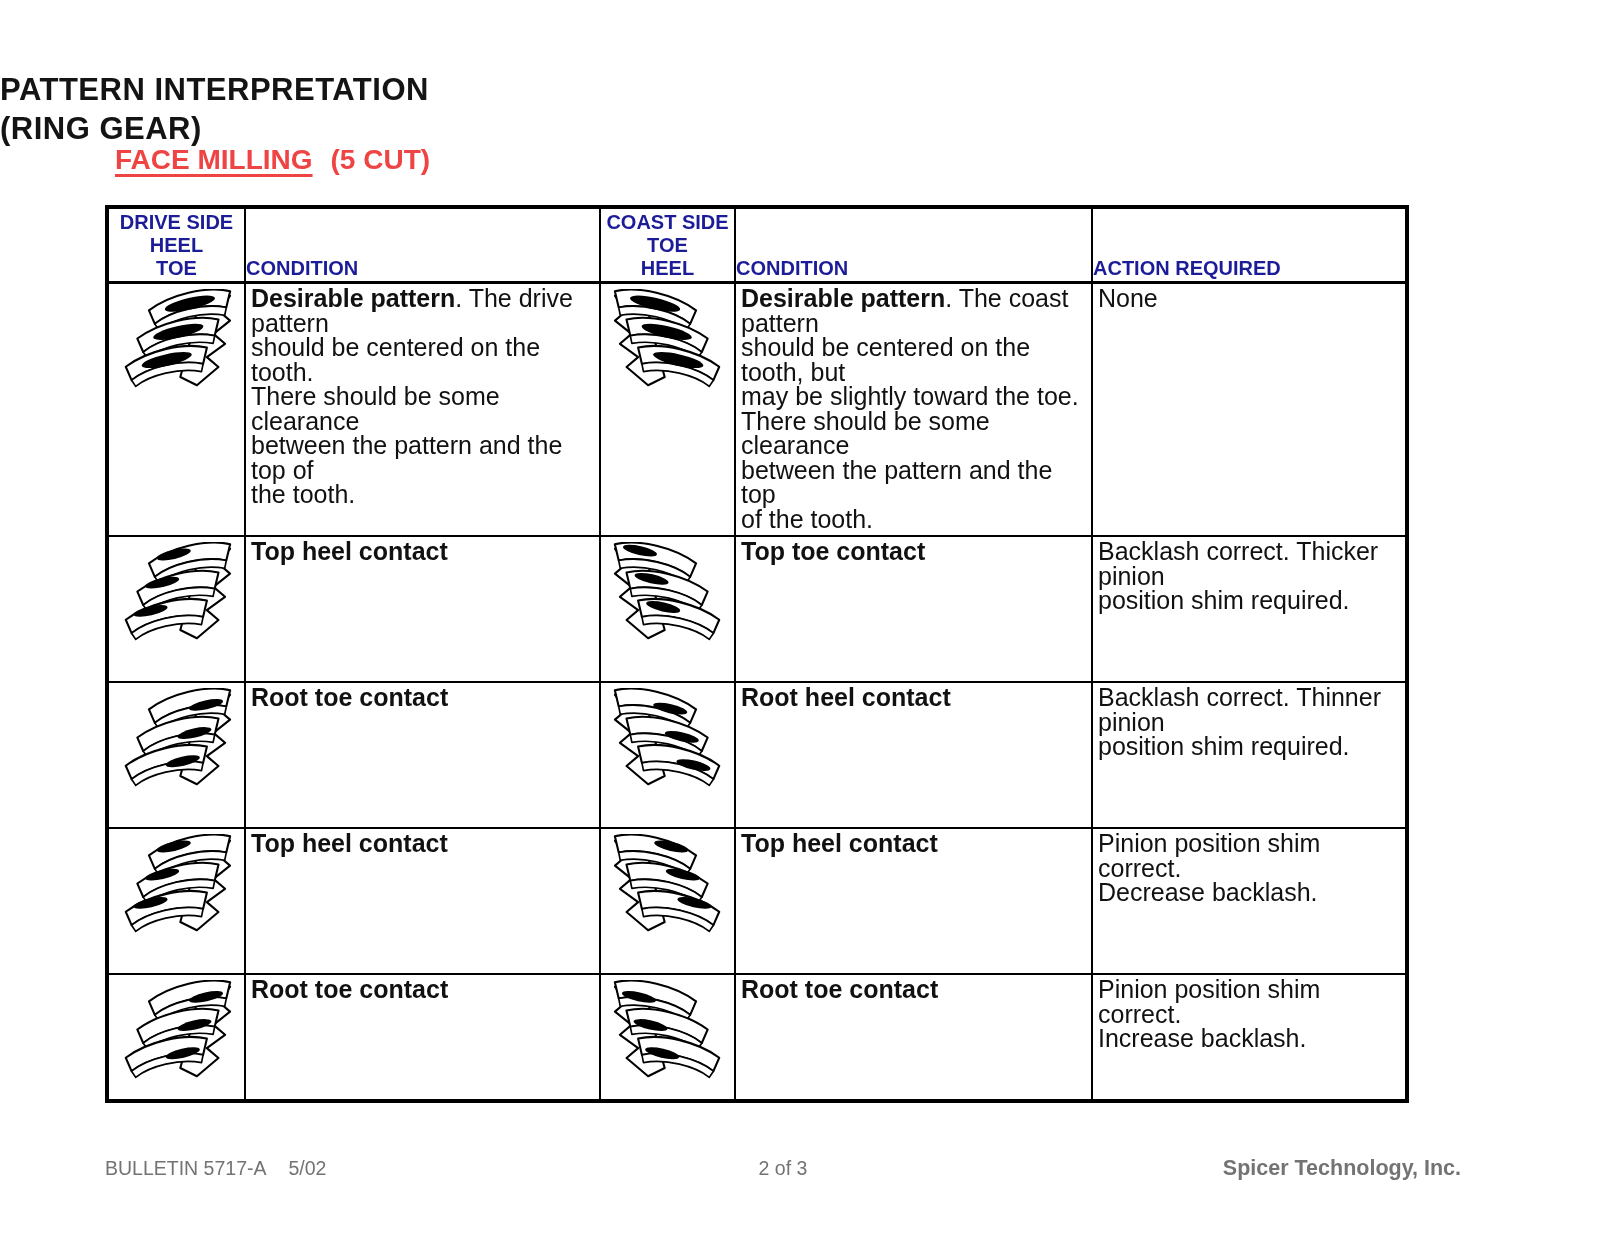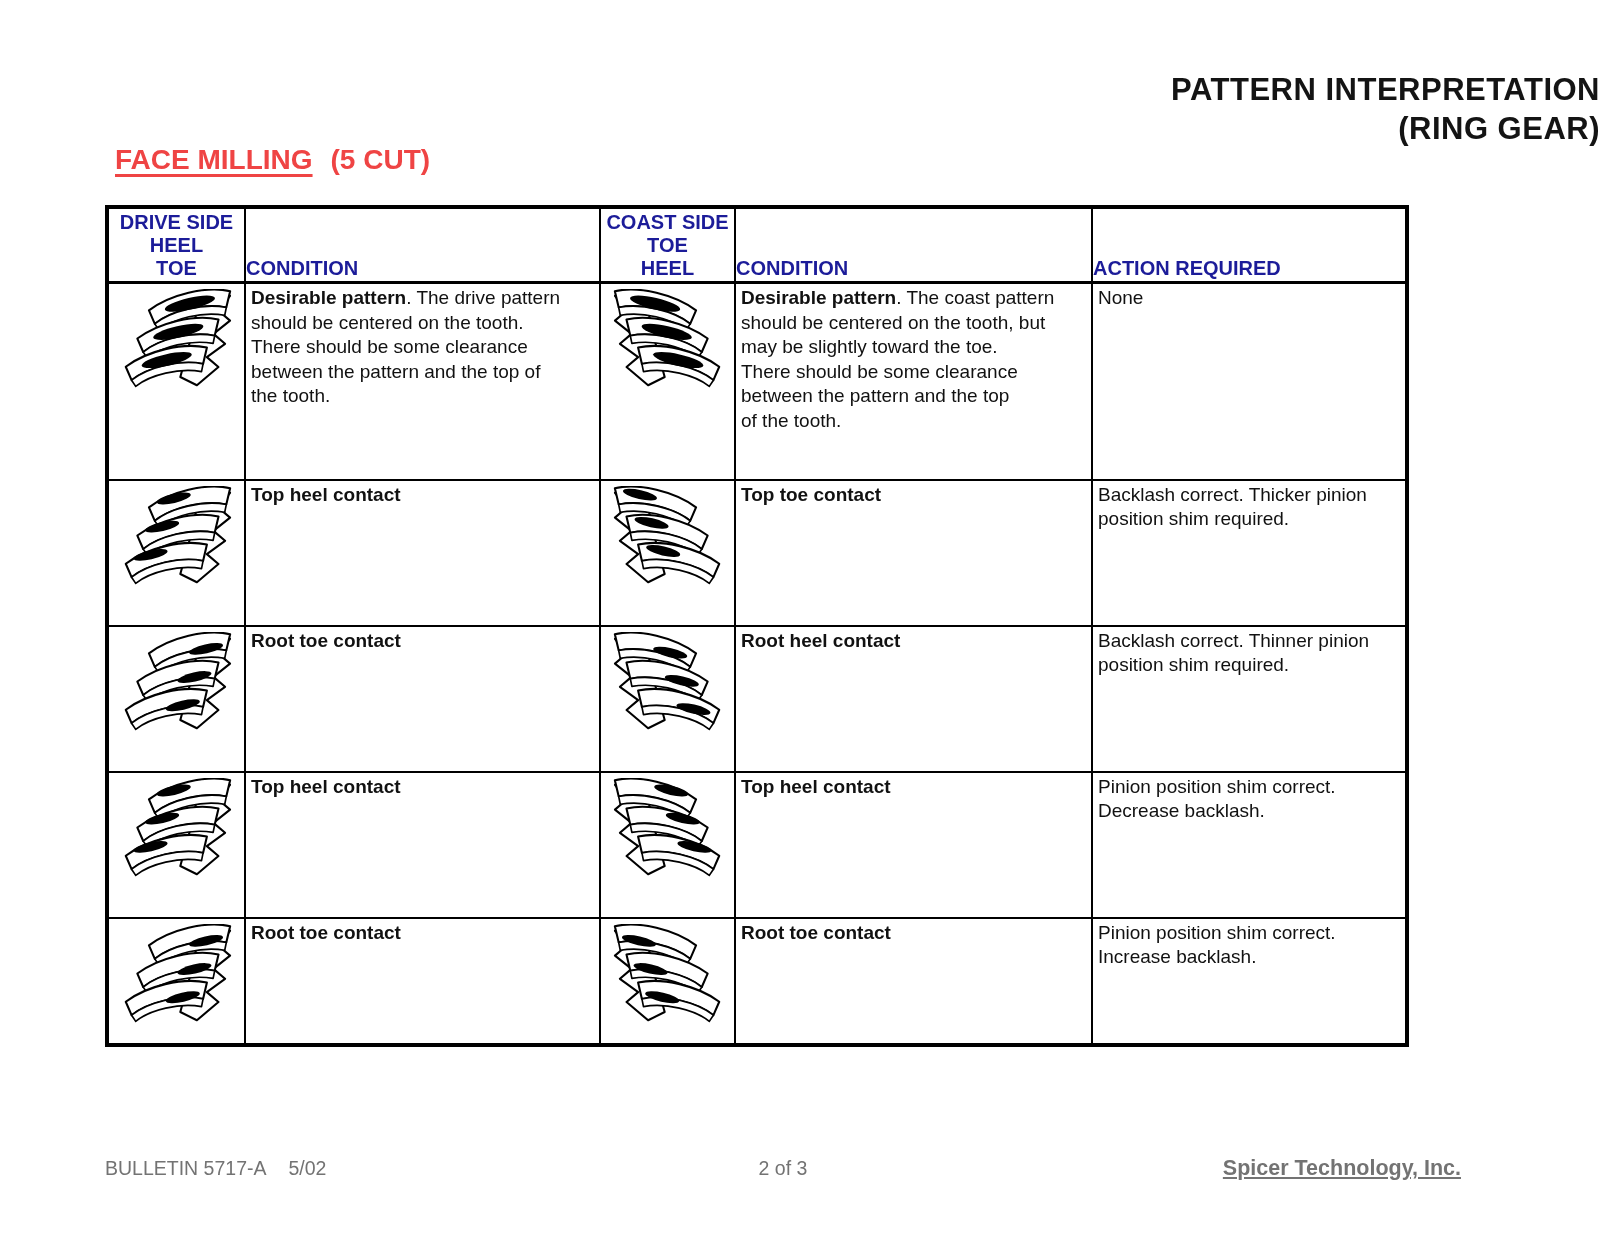--- a/index.html
+++ b/index.html
@@ -9,21 +9,21 @@
     width: 1600px;
     height: 1236px;
     background: #ffffff;
     font-family: "Liberation Sans", "DejaVu Sans", sans-serif;
     color: #111;
     overflow: hidden;
   }
   .title-block {
     position: absolute;
     top: 70px; left: 0; width: 100%;
-    text-align: right;
+    text-align: left;
   }
   .title-line {
     font-size: 31px;
     font-weight: bold;
     line-height: 39px;
     letter-spacing: 0.5px;
     color: #141414;
   }
   .section-heading {
     position: absolute;
@@ -72,41 +72,41 @@
   .hdr-split { display: flex; justify-content: space-between; padding: 0 10px; flex-direction: column; }
   .hdr-bottom-only { display: flex; flex-direction: column; justify-content: flex-end; height: 100%; padding-bottom: 1px; text-align: left; }
 
   .pattern-table tr.row-1 { height: 197px; }
   .pattern-table tr.row-2, .pattern-table tr.row-3, .pattern-table tr.row-4 { height: 146px; }
   .pattern-table tr.row-5 { height: 127px; }
 
   td.gear-cell { text-align: center; padding-top: 5px; }
   td.cond-cell, td.action-cell {
     padding: 2px 5px 4px 5px;
-    font-size: 19px;
+    font-size: 25px;
     line-height: 24.5px;
     color: #111;
   }
   .cond-bold { font-weight: bold; }
   .pre { white-space: pre-line; }
 
   .footer {
     position: absolute;
     left: 105px; top: 1156px;
     width: 1356px;
     display: grid;
     grid-template-columns: 1fr auto 1fr;
     align-items: baseline;
     font-size: 19.5px;
     color: #737373;
   }
   .footer-left { text-align: left; }
   .footer-left .bulletin-date { margin-left: 22px; }
   .footer-center { }
-  .footer-right { text-align: right; font-weight: bold; font-size: 21.5px; text-decoration: underline; }
+  .footer-right { text-align: right; font-weight: bold; font-size: 21.5px; }
 </style>
 </head>
 <body>
 
 <div class="page">
 
   <div class="title-block">
     <div class="title-line">PATTERN INTERPRETATION</div>
     <div class="title-line">(RING GEAR)</div>
   </div>

